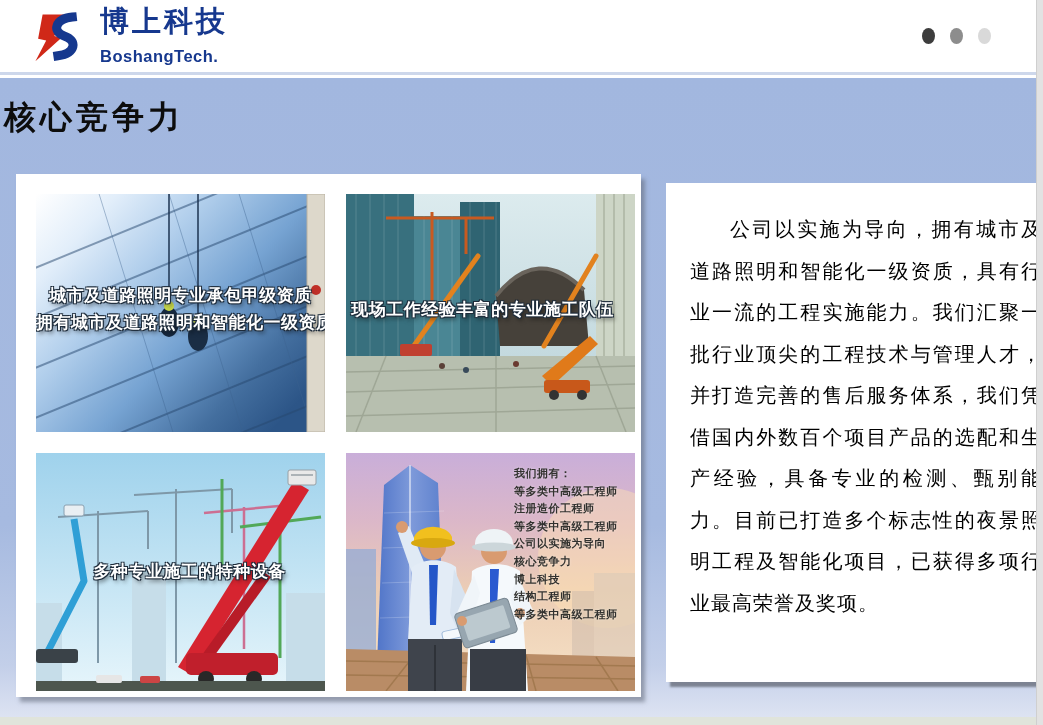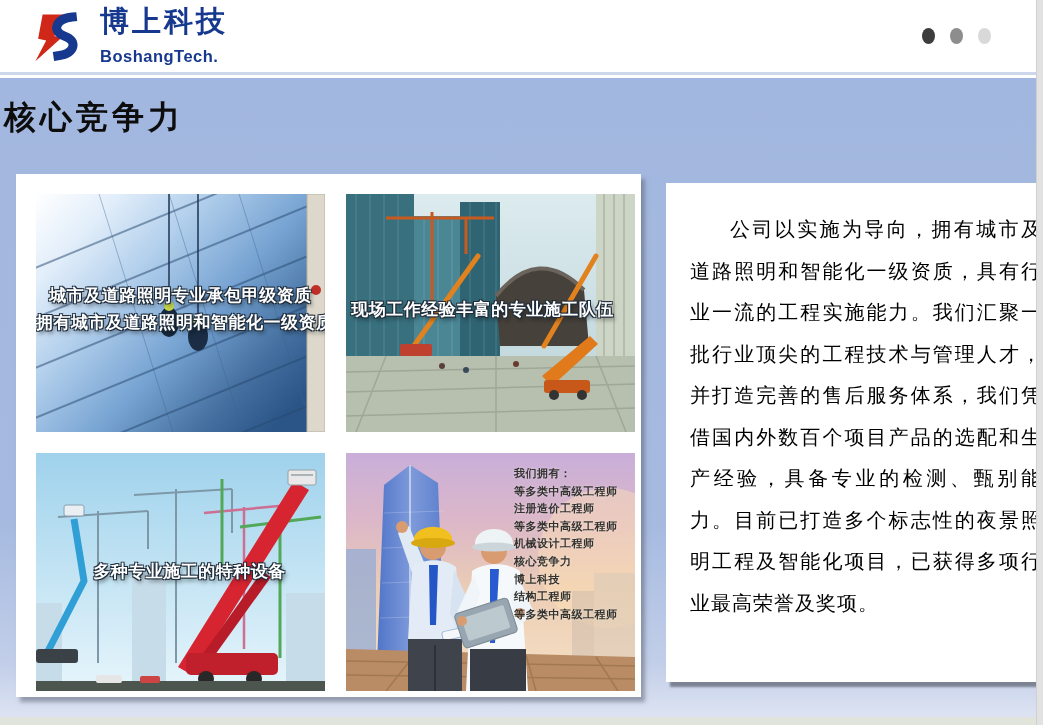--- a/index.html
+++ b/index.html
@@ -342,21 +342,21 @@
             <circle cx="116" cy="168" r="5" fill="#d99b70"></circle>
               <circle cx="174" cy="160" r="5" fill="#d99b70"></circle>
             <rect x="124" y="196" width="56" height="42" fill="#383d45"></rect>
           </g>
         </svg>
         <div class="roster">
           <div>我们拥有：</div>
           <div>等多类中高级工程师</div>
           <div>注册造价工程师</div>
           <div>等多类中高级工程师</div>
-          <div>机械设计工程师</div>
+          <div>公司以实施为导向</div>
           <div>核心竞争力</div>
           <div>博上科技</div>
           <div>结构工程师</div>
           <div>等多类中高级工程师</div>
         </div>
       </div>
     </div>
 
     <div class="intro-panel">
       <p class="intro-text">公司以实施为导向，拥有城市及道路照明和智能化一级资质，具有行业一流的工程实施能力。我们汇聚一批行业顶尖的工程技术与管理人才，并打造完善的售后服务体系，我们凭借国内外数百个项目产品的选配和生产经验，具备专业的检测、甄别能力。目前已打造多个标志性的夜景照明工程及智能化项目，已获得多项行业最高荣誉及奖项。</p>

